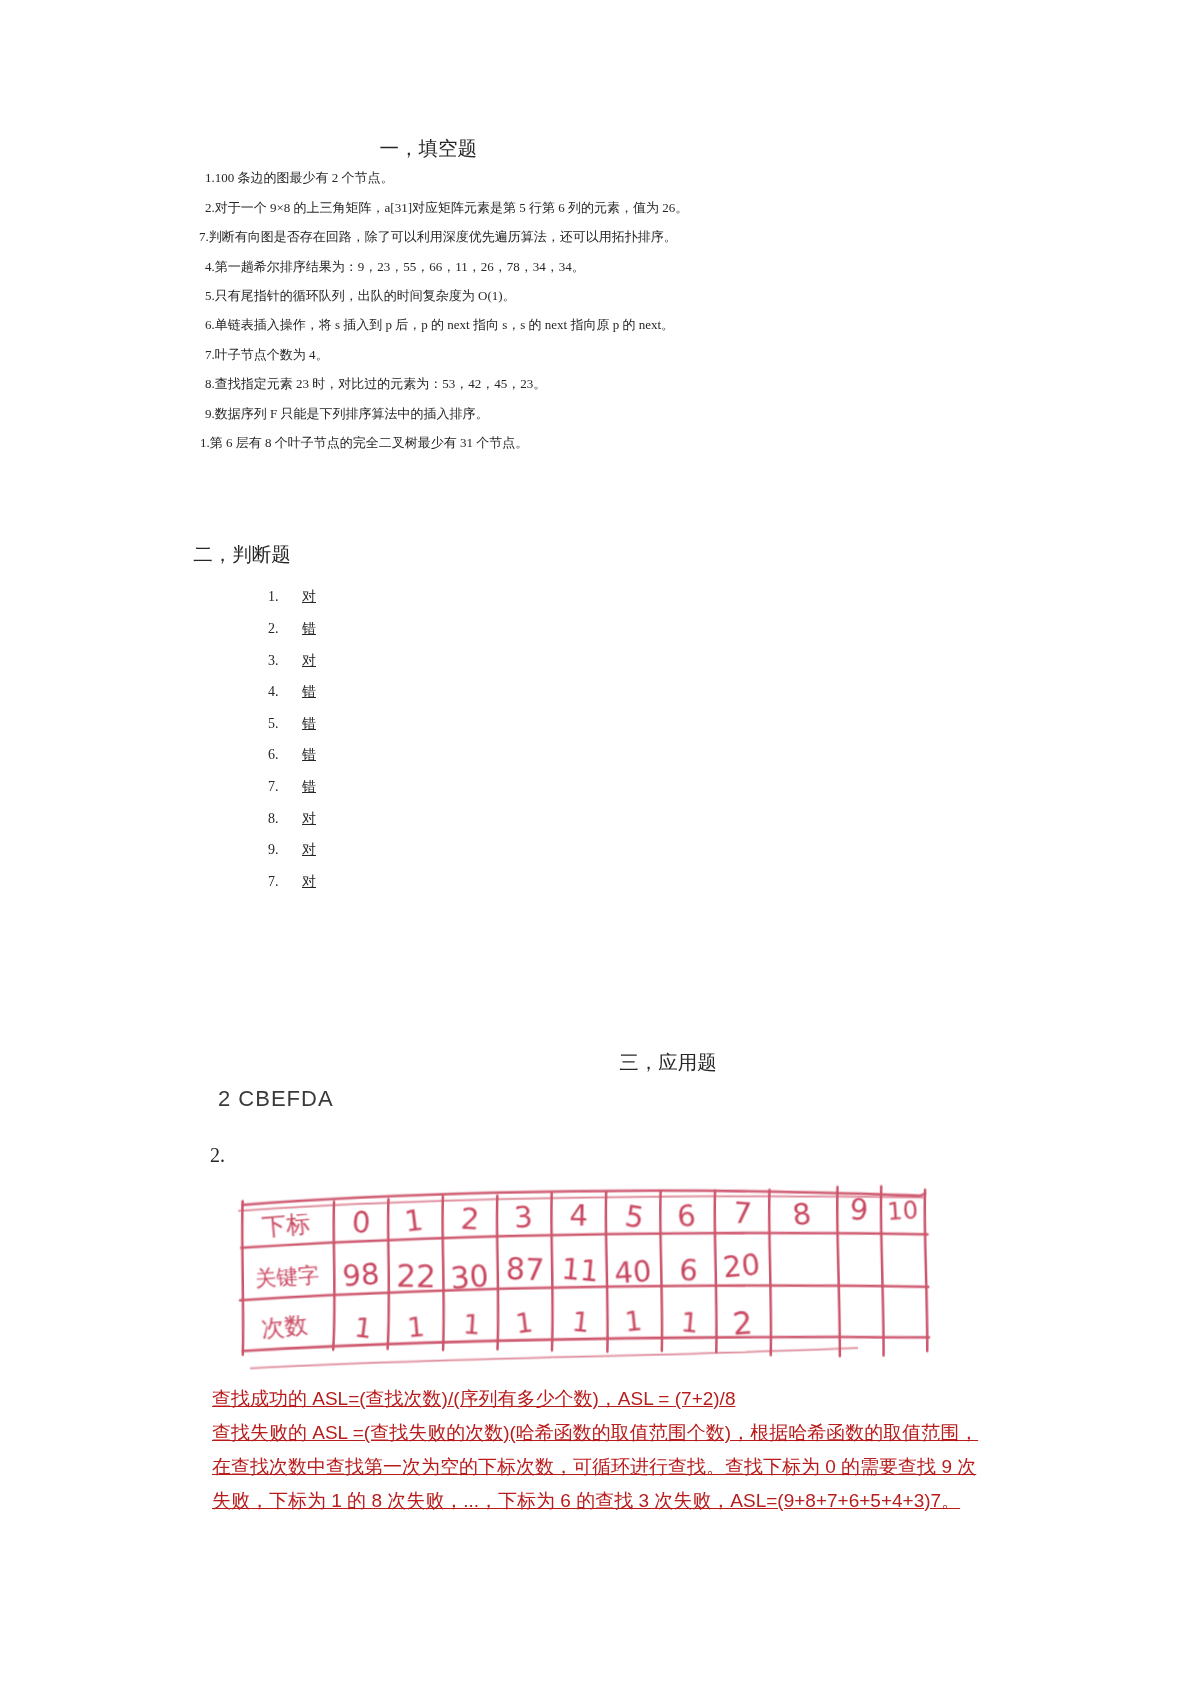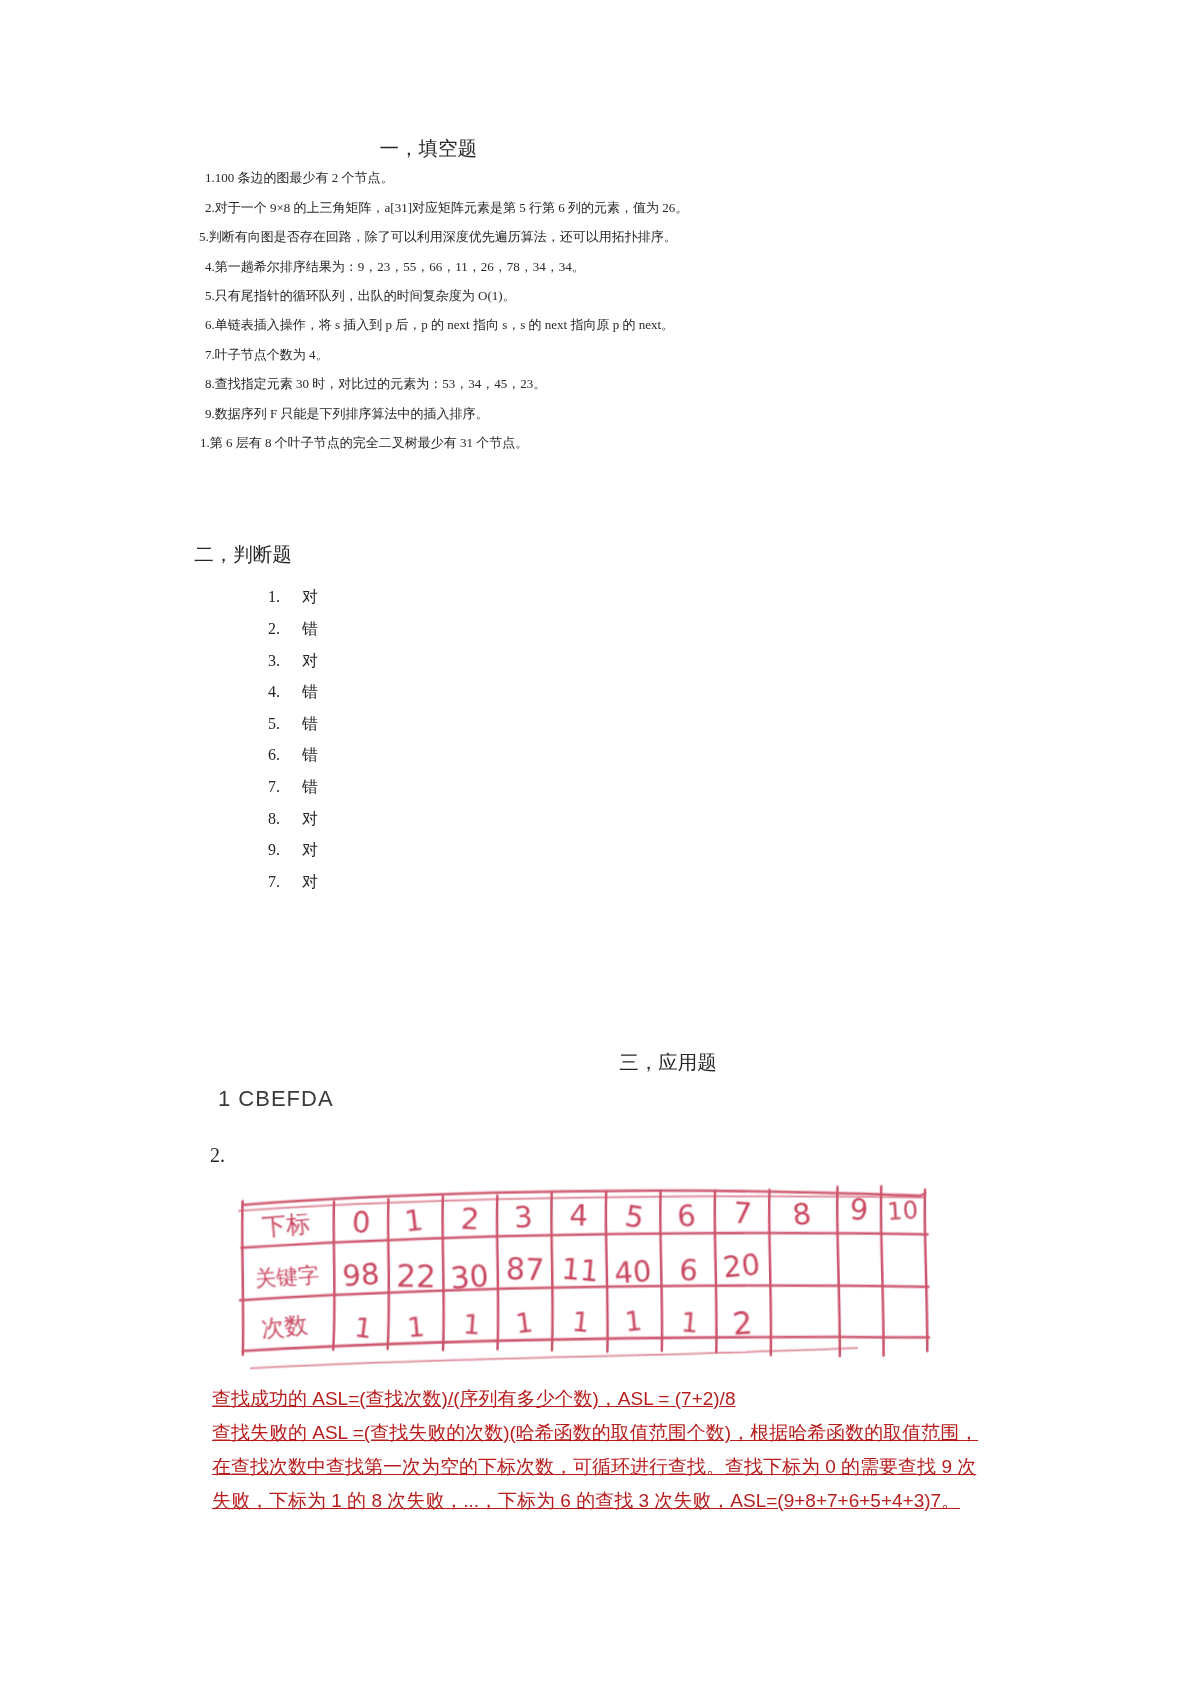--- a/index.html
+++ b/index.html
@@ -6,21 +6,21 @@
   body {
     width:1190px; height:1683px; background:#ffffff; position:relative;
     font-family:"Liberation Serif","DejaVu Serif",serif; color:#262626;
     overflow:hidden;
   }
   .abs { position:absolute; }
   .line { font-size:13px; line-height:29.4px; white-space:nowrap; }
   .sec-title { font-size:19.5px; line-height:29.4px; white-space:nowrap;text-align:center; }
   .fb-items { margin-left:37px; }
   .tf-list { margin-left:100px; margin-top:12px; }
-  .tf-item { font-size:16px; line-height:31.6px; white-space:nowrap; }
+  .tf-item { font-size:14px; line-height:31.6px; white-space:nowrap;text-decoration:underline; }
   .tf-num { display:inline-block; min-width:34px; }
   .app-ans1 {
     font-family:"Liberation Sans","DejaVu Sans",sans-serif;
     font-size:22px; color:#3a3a3a; letter-spacing:1px;
   }
   .app-ans2 { font-size:20px; }
   .hand-table { transform:rotate(-0.8deg); }
   .hand-table svg text {
     font-family:"DejaVu Sans",sans-serif;
     fill:#c94760;
@@ -31,26 +31,26 @@
   }
 </style>
 </head>
 <body>
 
 <div class="abs" style="left:168px; top:134px;">
   <div class="sec-title">一，填空题</div>
   <div class="fb-items">
     <div class="line">1.100 条边的图最少有 2 个节点。</div>
     <div class="line">2.对于一个 9×8 的上三角矩阵，a[31]对应矩阵元素是第 5 行第 6 列的元素，值为 26。</div>
-    <div class="line" style="margin-left:-6px;">5.判断有向图是否存在回路，除了可以利用深度优先遍历算法，还可以用拓扑排序。</div>
+    <div class="line" style="margin-left:-6px;">7.判断有向图是否存在回路，除了可以利用深度优先遍历算法，还可以用拓扑排序。</div>
     <div class="line">4.第一趟希尔排序结果为：9，23，55，66，11，26，78，34，34。</div>
     <div class="line">5.只有尾指针的循环队列，出队的时间复杂度为 O(1)。</div>
     <div class="line">6.单链表插入操作，将 s 插入到 p 后，p 的 next 指向 s，s 的 next 指向原 p 的 next。</div>
     <div class="line">7.叶子节点个数为 4。</div>
-    <div class="line">8.查找指定元素 30 时，对比过的元素为：53，34，45，23。</div>
+    <div class="line">8.查找指定元素 23 时，对比过的元素为：53，42，45，23。</div>
     <div class="line">9.数据序列 F 只能是下列排序算法中的插入排序。</div>
     <div class="line" style="margin-left:-5px;">1.第 6 层有 8 个叶子节点的完全二叉树最少有 31 个节点。</div>
   </div>
 </div>
 
 <div class="abs" style="left:168px; top:512px;margin-top:28px;">
   <div class="sec-title">二，判断题</div>
   <div class="tf-list">
     <div class="tf-item"><span class="tf-num">1.</span><span>对</span></div>
     <div class="tf-item"><span class="tf-num">2.</span><span>错</span></div>
@@ -60,21 +60,21 @@
     <div class="tf-item"><span class="tf-num">6.</span><span>错</span></div>
     <div class="tf-item"><span class="tf-num">7.</span><span>错</span></div>
     <div class="tf-item"><span class="tf-num">8.</span><span>对</span></div>
     <div class="tf-item"><span class="tf-num">9.</span><span>对</span></div>
     <div class="tf-item"><span class="tf-num">7.</span><span>对</span></div>
   </div>
 </div>
 
 <div class="abs" style="left:168px; top:1048px; width:1000px; height:600px;">
   <div class="sec-title">三，应用题</div>
-  <div class="app-ans1 abs" style="left:50px; top:38px;">1 CBEFDA</div>
+  <div class="app-ans1 abs" style="left:50px; top:38px;">2 CBEFDA</div>
   <div class="app-ans2 abs" style="left:42px; top:96px;">2.</div>
 
   <div class="hand-table abs" style="left:66px; top:132px;">
     <svg width="700" height="192" viewBox="0 0 720 192">
       <g stroke="#c94760" stroke-width="2.6" fill="none" stroke-linecap="round" opacity="0.92">
         <path d="M10,18 C160,8 380,6 558,12 S700,20 712,16"></path>
         <path d="M6,24 C180,14 400,12 712,20" stroke-width="1.8" opacity="0.75"></path>
         <path d="M8,62 C200,52 430,50 714,58"></path>
         <path d="M6,116 C200,106 430,104 714,112"></path>
         <path d="M8,168 C200,160 430,158 714,164"></path>

